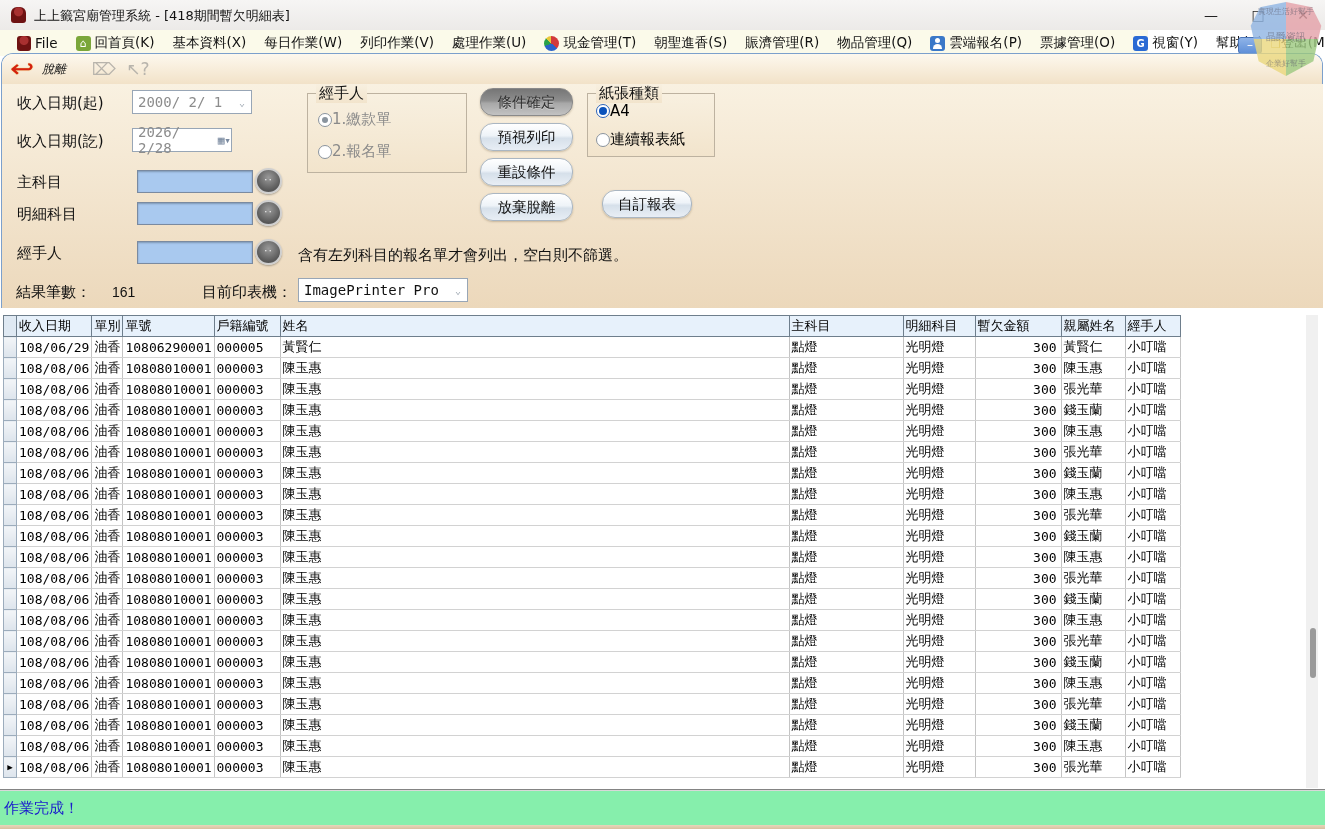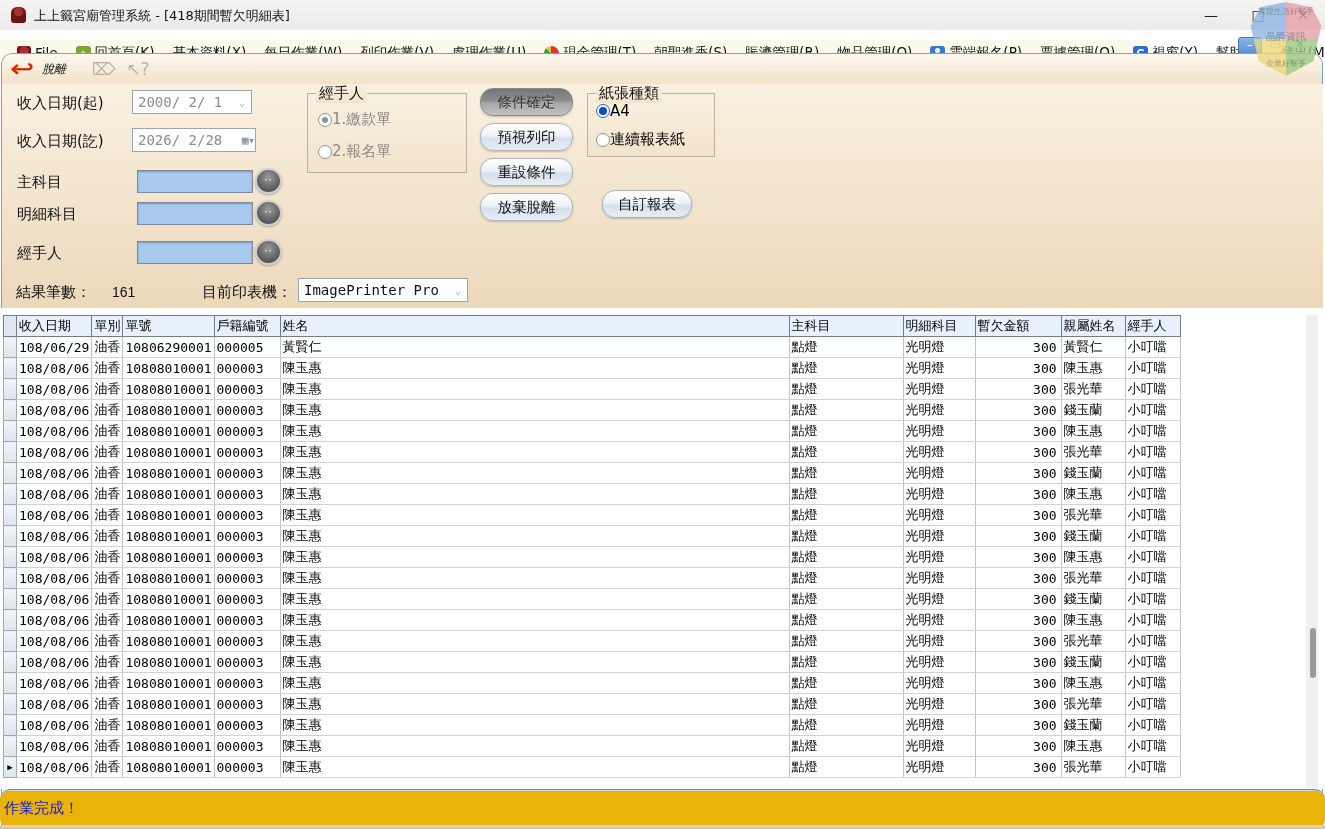--- a/index.html
+++ b/index.html
@@ -11,21 +11,21 @@
     background:linear-gradient(#f6f5f4,#eceae8); }
   #app-icon { position:absolute; left:11px; top:7px; width:15px; height:16px;
     background:radial-gradient(circle at 50% 30%, #a83030 0 4px, #6e1212 5px);
     border-radius:6px 6px 3px 3px; }
   #title-text { position:absolute; left:34px; top:7px; font-size:13px; color:#111; }
   .win-ctl { position:absolute; top:4px; width:30px; height:22px; text-align:center;
     font-size:14px; color:#222; line-height:22px; }
 
   
   #menubar { position:absolute; left:0; top:30px; width:1148px; height:26px;
-    background:#fbfaea; display:flex; padding-left:8px;margin-top:10px; }
+    background:#fbfaea; display:flex; padding-left:8px; }
   .menu-item { display:flex; align-items:center; gap:4px; padding:2px 9px;
     font-size:13.5px; color:#111; white-space:nowrap; }
   .mi-icon { width:15px; height:15px; display:inline-block; border-radius:3px;
     text-align:center; line-height:15px; font-size:11px; color:#fff; }
   .mi-app   { background:radial-gradient(circle at 50% 30%, #a83030 0 4px, #6e1212 5px); width:14px; height:15px; }
   .mi-home  { background:#7aa63a; }
   .mi-pie   { border-radius:50%;
     background:conic-gradient(#d23a3a 0 130deg,#2a62c8 130deg 250deg,#2aa04a 250deg 310deg,#e8c83a 310deg 360deg); }
   .mi-person{ background:#3a78c8; position:relative; }
   .mi-person::before{ content:""; position:absolute; left:5px; top:2px; width:5px; height:5px;
@@ -117,21 +117,21 @@
     text-align:center; font-size:9px; padding:0; }
   #grid-table th.sel { background:#dfe9f3; }
   #grid-table td.num { text-align:right; padding-right:4px; }
   
   #vscroll { position:absolute; left:1306px; top:315px; width:12px; height:473px; background:#f0f0f0; }
   #vscroll-thumb { position:absolute; left:4px; top:313px; width:6px; height:50px;
     background:#9a9a9a; border-radius:3px; }
 
   
   #statusbar { position:absolute; left:0; top:789px; width:1325px; height:40px;
-    background:#eab308; border-top:2px groove #d8d8d8;border-radius:10px; }
+    background:#86efac; border-top:2px groove #d8d8d8; }
   #status-msg { position:absolute; left:4px; top:8px; font-size:15px; color:#1a1acd; }
   #bottom-edge { position:absolute; left:0; top:825px; width:1325px; height:4px;
     background:linear-gradient(#e8d5ba,#d8c0a0); }
 </style>
 </head>
 <body>
 
 <div id="titlebar">
   <div id="app-icon"></div>
   <div id="title-text">上上籤宮廟管理系統 - [418期間暫欠明細表]</div>
@@ -216,21 +216,21 @@
 
 <div id="form-panel">
 
   <div class="flabel" style="left:15px; top:10px;">收入日期(起)</div>
   <div class="dropfield" style="left:130px; top:6px; width:120px;">
     <span>2000/ 2/ 1</span>
     <span class="chev">⌄</span>
   </div>
 
   <div class="flabel" style="left:15px; top:48px;">收入日期(訖)</div>
-  <div class="dropfield" style="left:130px; top:44px; width:124px;">
+  <div class="dropfield" style="left:130px; top:44px; width:100px;">
     <span>2026/ 2/28</span>
     <span class="cal-glyph">▦▾</span>
   </div>
 
   <div class="groupbox gb-bg1" style="left:305px; top:9px; width:160px; height:80px;">
     <span class="gb-title">經手人</span>
     <div class="radio-row" style="left:10px; top:16px;">
       <span class="radio sel-gray"></span>
       <span class="gray-text">1.繳款單</span>
     </div>
@@ -263,20 +263,21 @@
   <div class="dots-btn" style="left:253px; top:84px;">··</div>
 
   <div class="flabel" style="left:15px; top:121px;">明細科目</div>
   <div class="blue-input" style="left:135px; top:118px;"></div>
   <div class="dots-btn" style="left:253px; top:116px;">··</div>
 
   <div class="flabel" style="left:15px; top:160px;">經手人</div>
   <div class="blue-input" style="left:135px; top:157px;"></div>
   <div class="dots-btn" style="left:253px; top:155px;">··</div>
 
+  <div id="hint-text" style="top:162px;">含有左列科目的報名單才會列出，空白則不篩選。</div>
 
   <div id="result-label" style="top:199px;">結果筆數：</div>
   <div id="result-value" style="top:200px;">161</div>
   <div id="printer-label" style="top:199px;">目前印表機：</div>
   <div class="dropfield" id="printer-combo" style="top:194px;">
     <span>ImagePrinter Pro</span>
     <span class="chev">⌄</span>
   </div>
 </div>
 

